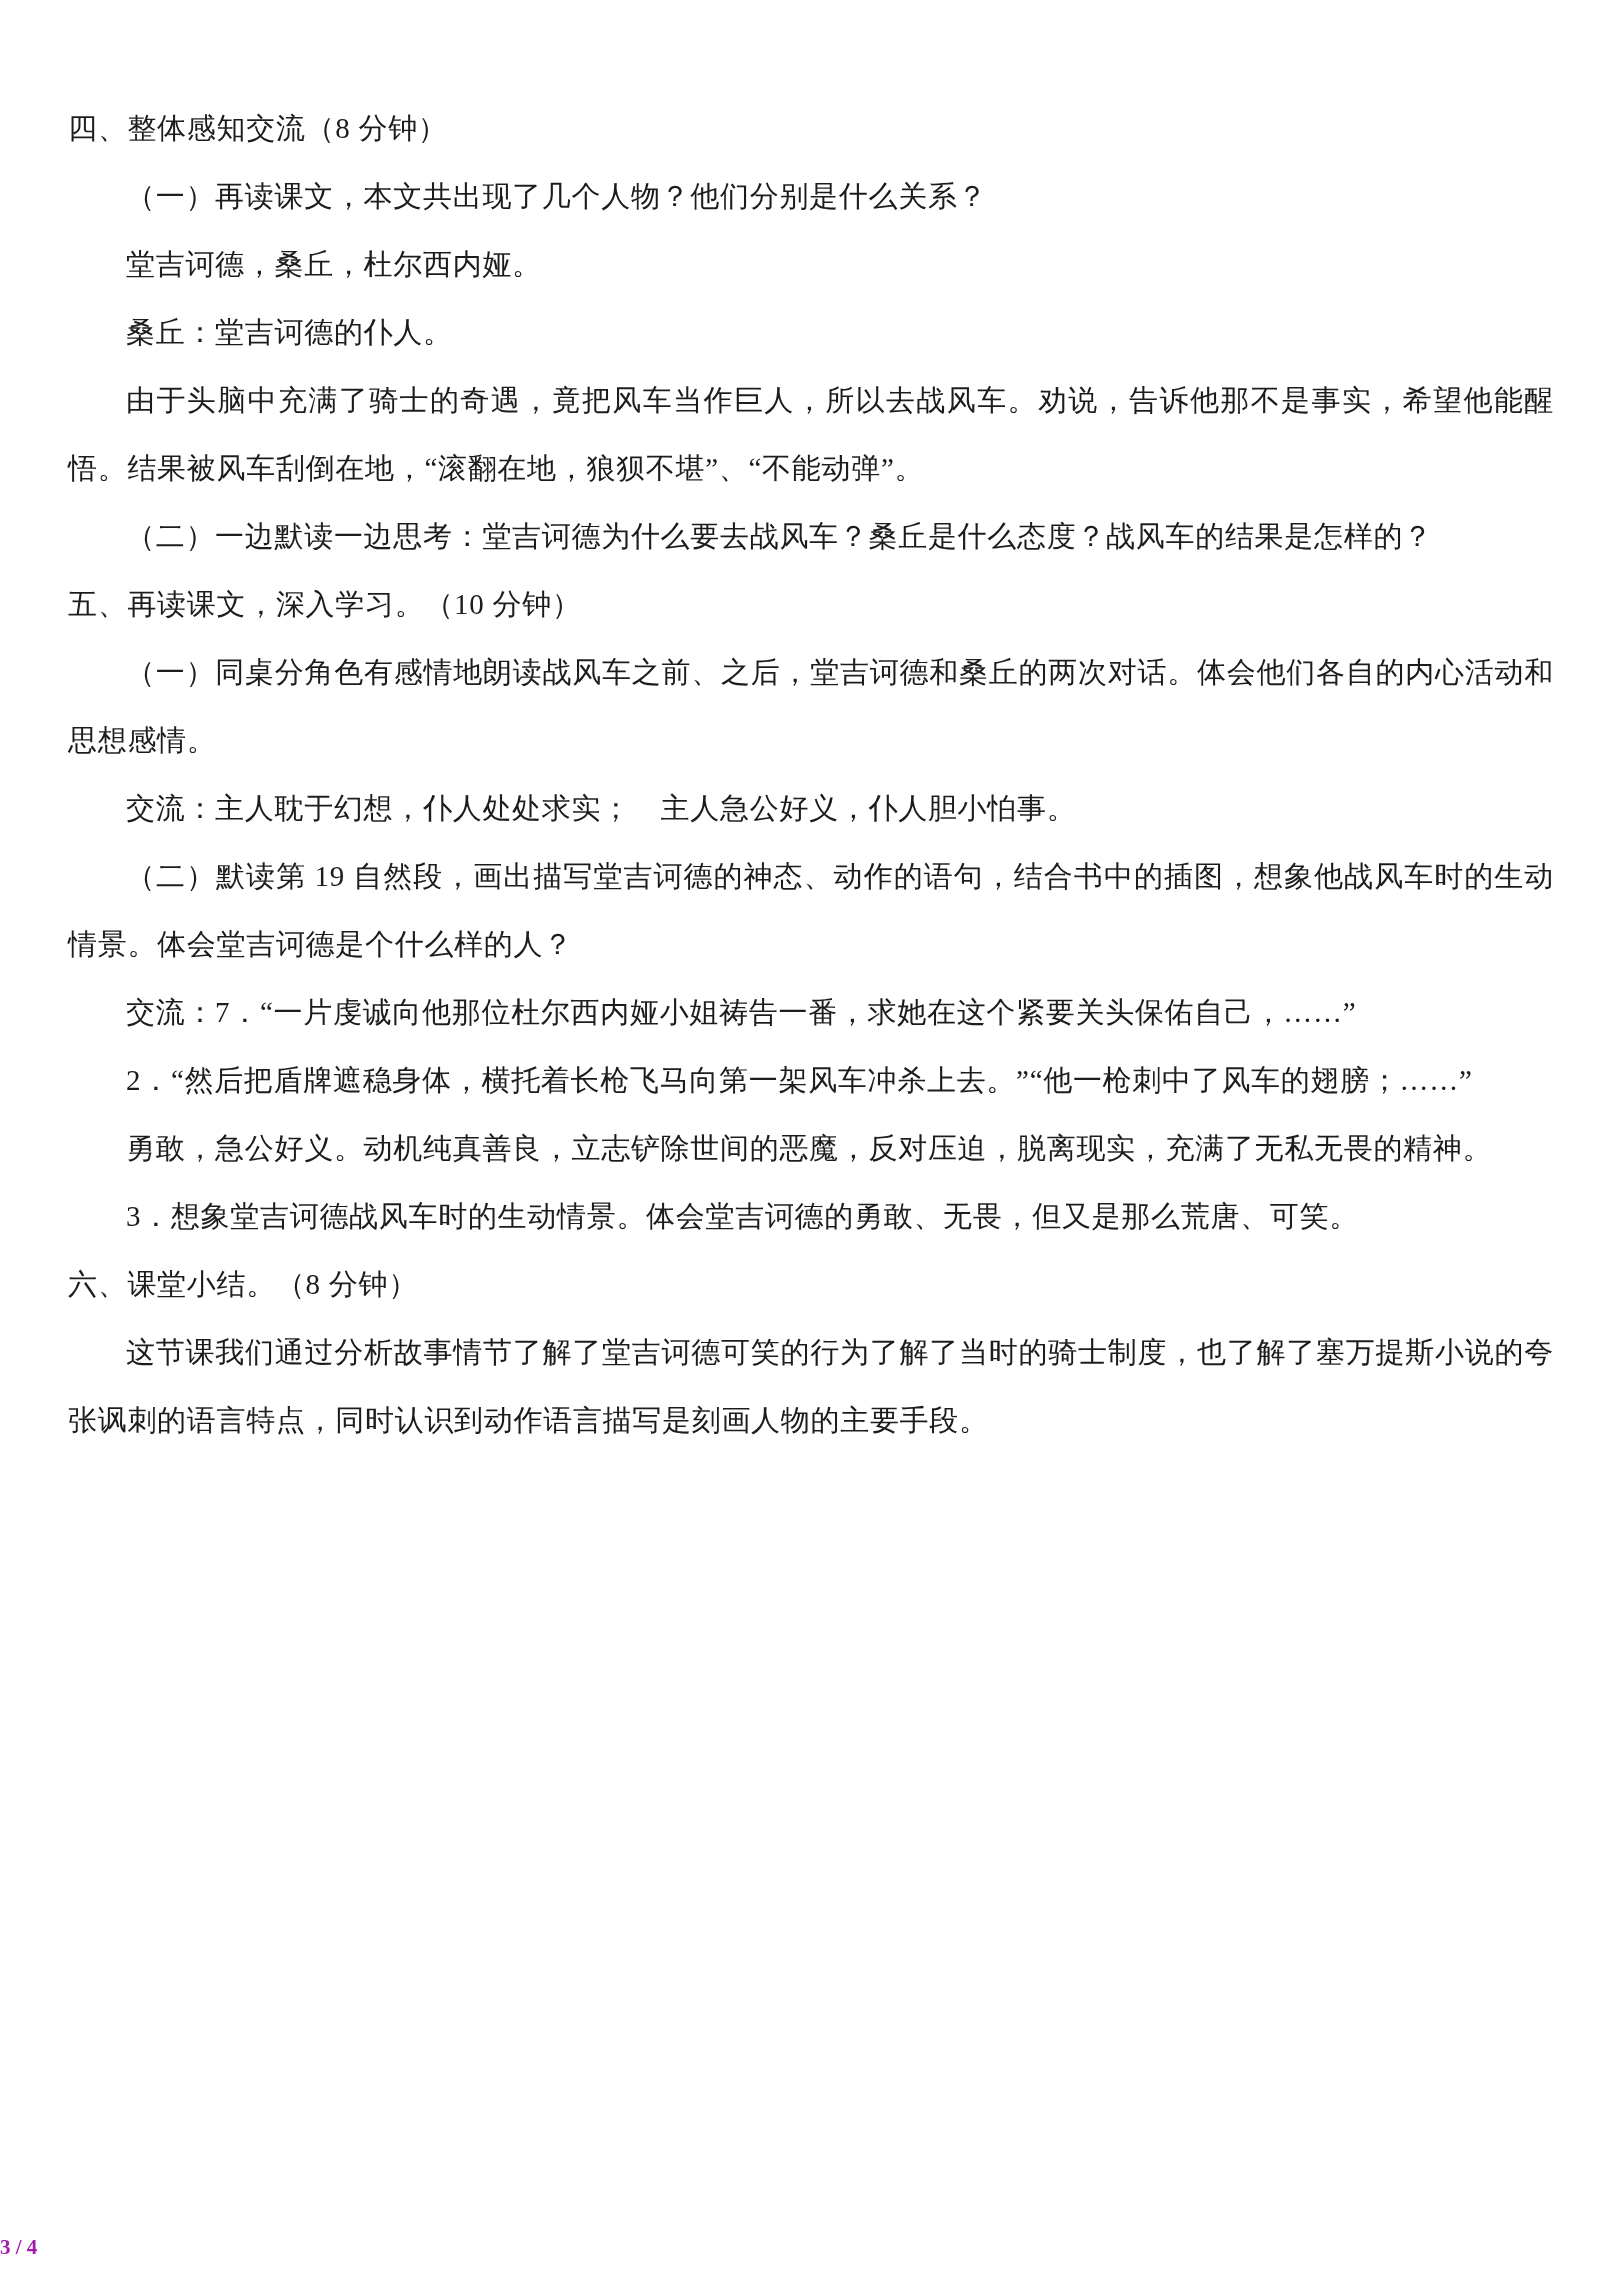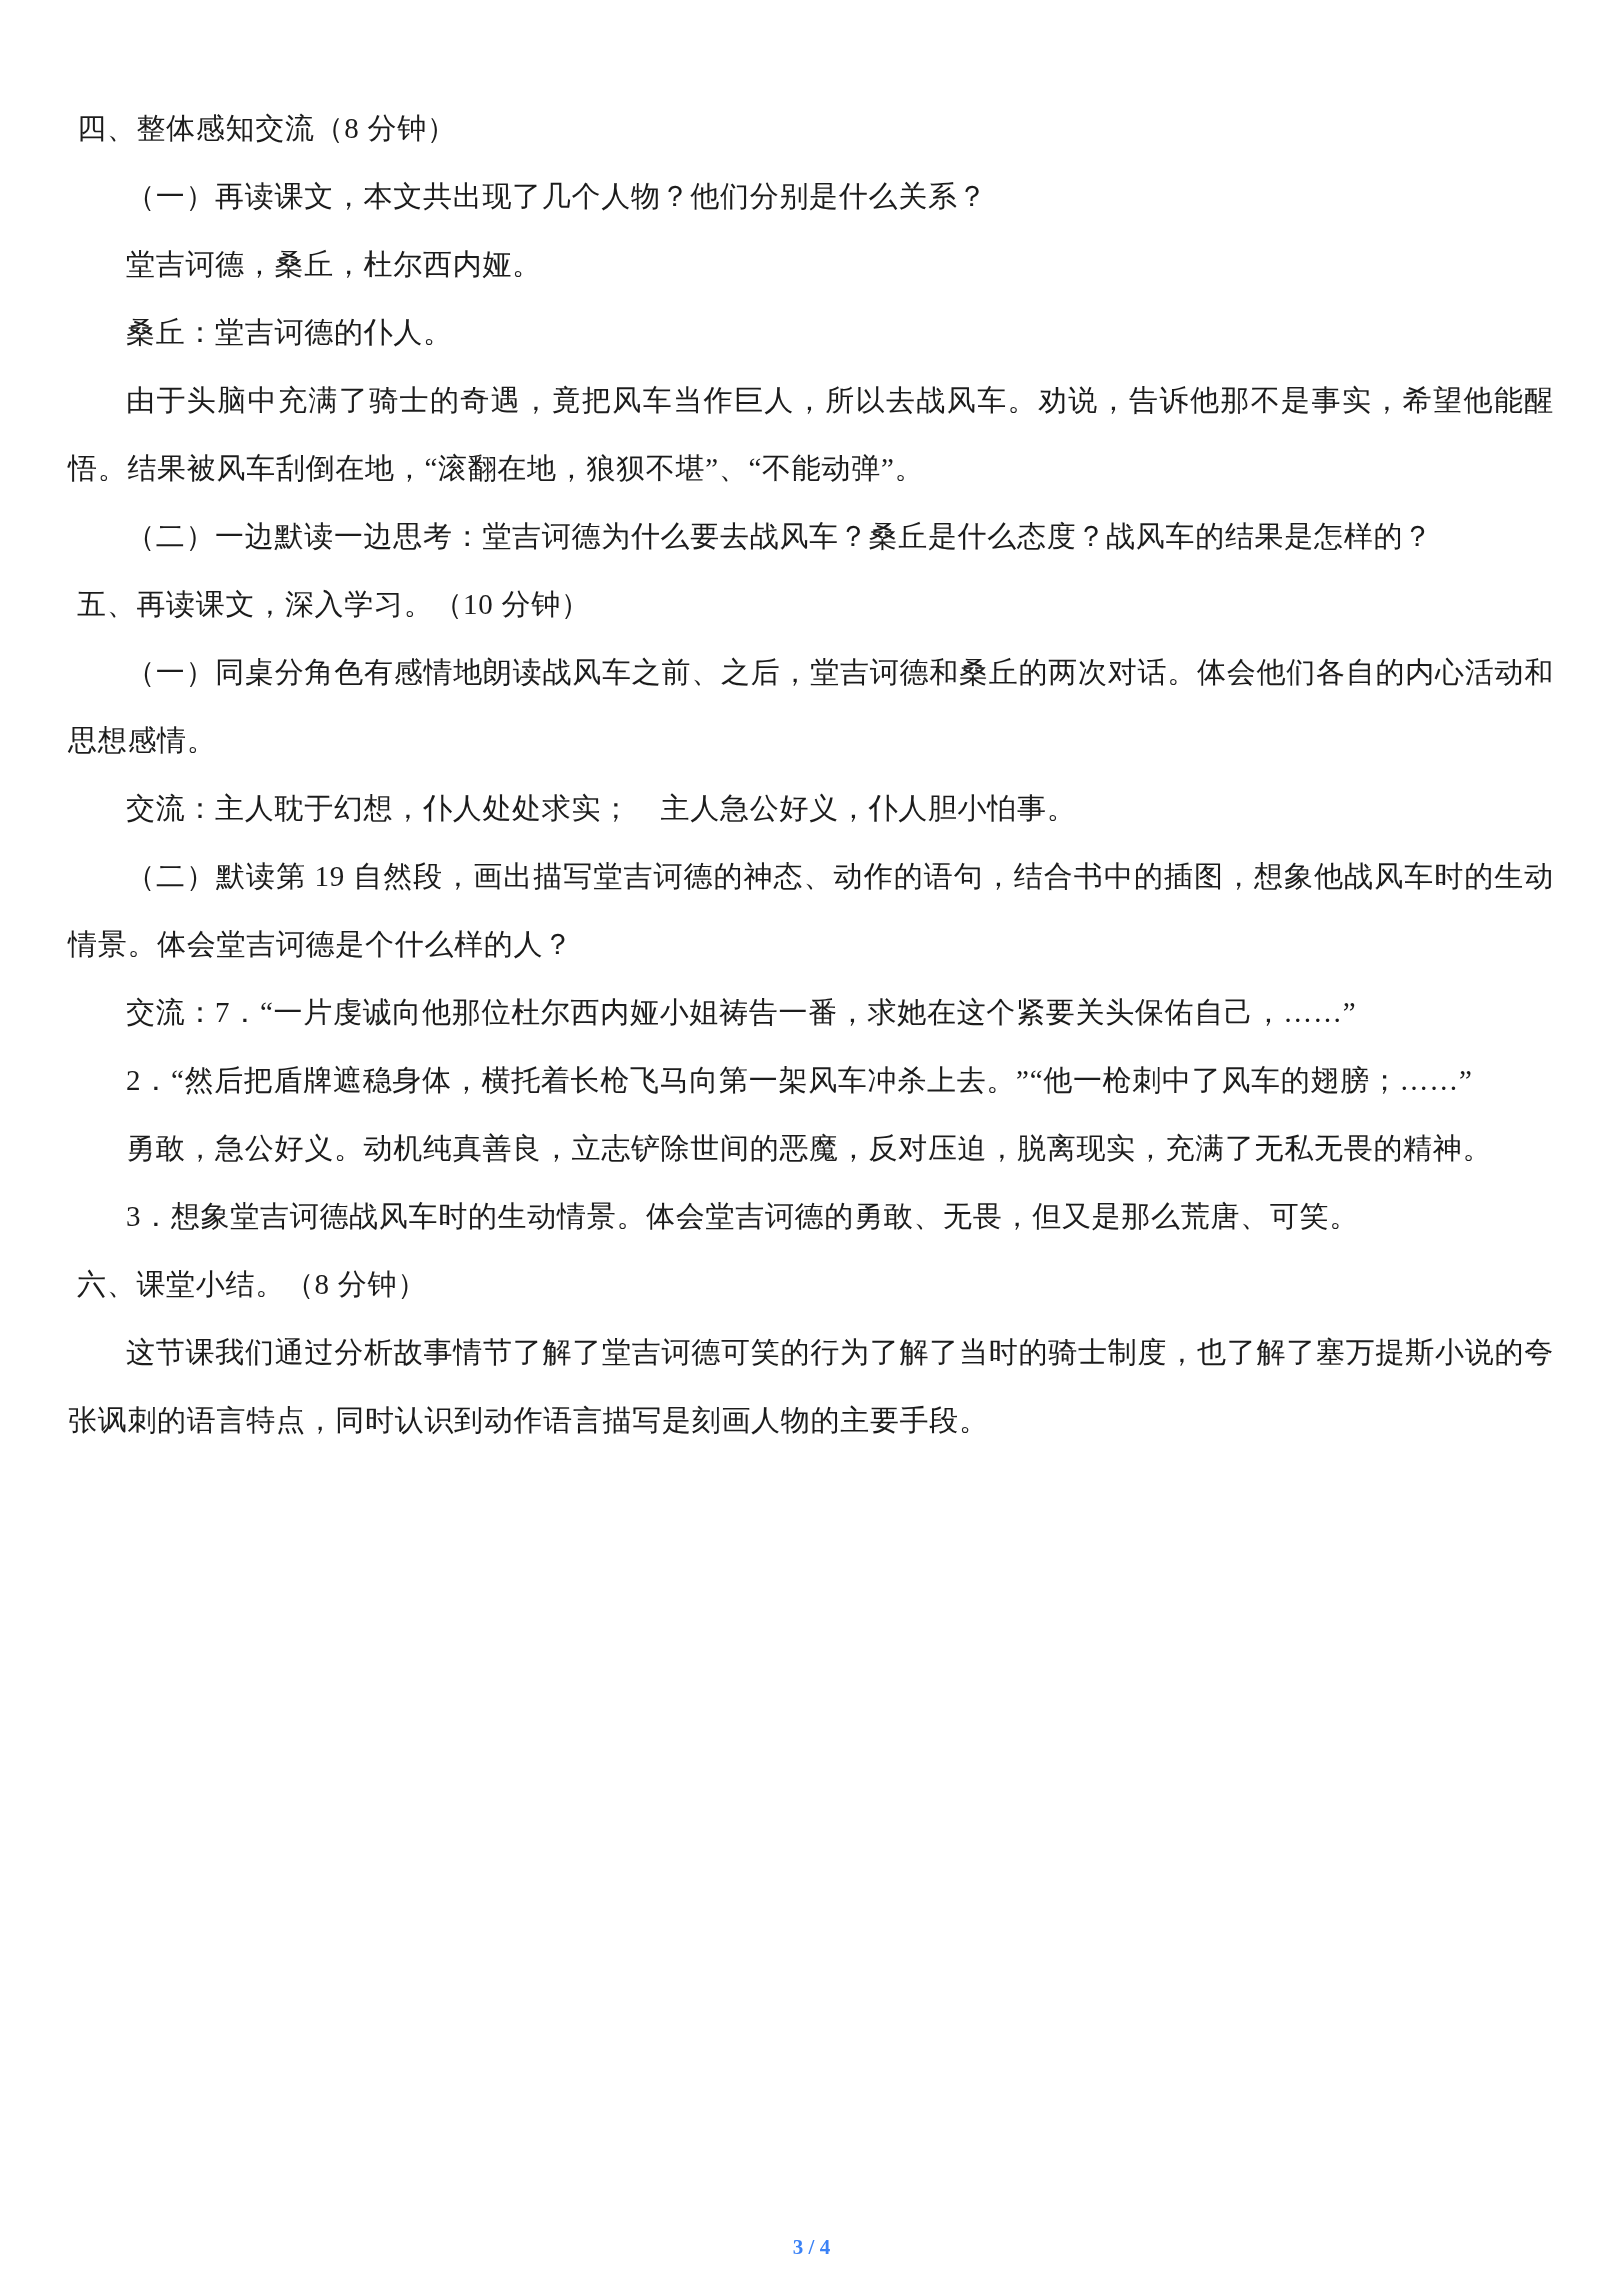--- a/index.html
+++ b/index.html
@@ -25,34 +25,32 @@
   .para {
     margin: 0;
     font-size: 29px;
     line-height: 68px;
     text-align: justify;
     text-justify: inter-ideograph;
     letter-spacing: 0.7px;
   }
   .para.heading {
     text-indent: 0;
-    margin-left: 9px;
   }
   .para.body-text {
     text-indent: 2em;
   }
   .footer {
     position: absolute;
     left: 0;
     right: 0;
     bottom: 35px;
-    text-align: center;
     font-size: 21px;
     font-weight: bold;
-    color: #3b82f6;
+    color: #a21caf;
   }
 </style>
 </head>
 <body>
 
 <div class="page">
   <div class="content">
       <p class="para heading">四、整体感知交流（8 分钟）</p>
       <p class="para body-text">（一）再读课文，本文共出现了几个人物？他们分别是什么关系？</p>
       <p class="para body-text">堂吉诃德，桑丘，杜尔西内娅。</p>

